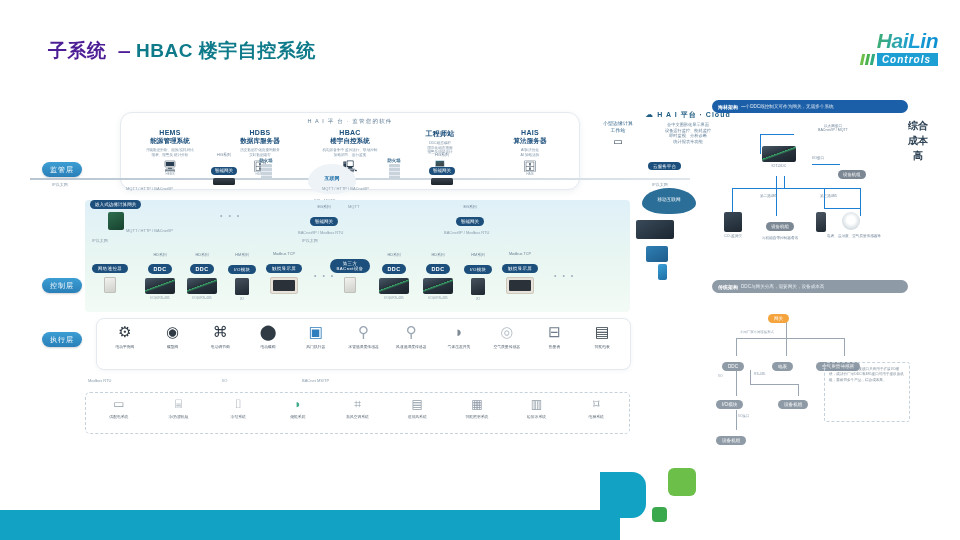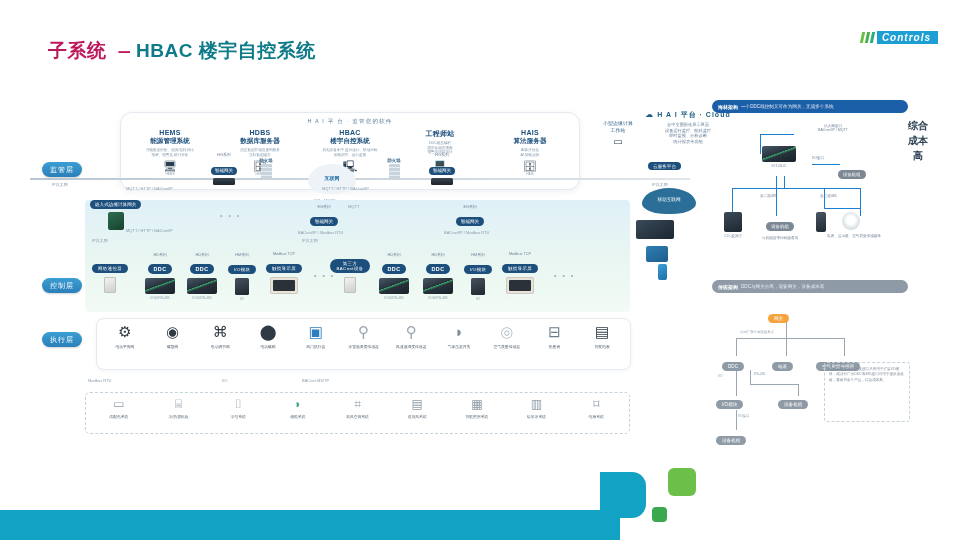--- a/index.html
+++ b/index.html
@@ -5,21 +5,21 @@
   * { box-sizing: border-box; margin:0; padding:0; }
   html,body { width:960px; height:540px; overflow:hidden; }
   body {
     font-family: "Liberation Sans", "DejaVu Sans", sans-serif;
     background:#ffffff; position:relative;
   }
 
   
   #title-bar { position:absolute; left:48px; top:38px; }
   #page-title { font-size:19px; font-weight:bold; letter-spacing:.5px; white-space:nowrap; }
-  #page-title .t-green { color:#be185d;font-family:Liberation Mono, monospace; }
+  #page-title .t-green { color:#4c1d95;font-family:Liberation Mono, monospace; }
   #page-title .t-teal  { color:#0f7b8a; }
 
   #logo { position:absolute; right:22px; top:30px; width:112px; height:44px; }
   #logo .logo-main { font-size:21px; font-weight:bold; font-style:italic; letter-spacing:-.5px;
       background:linear-gradient(90deg,#6cc04a 0%,#49b24f 35%,#1d9fd4 75%,#0d8fd0 100%);
       -webkit-background-clip:text; background-clip:text; color:transparent; line-height:22px; text-align:right;}
   #logo .logo-sub-row { display:flex; align-items:center; justify-content:flex-end; gap:3px; margin-top:1px;}
   #logo .bars { display:flex; gap:2px; }
   #logo .bars i { display:block; width:3px; height:11px; background:#6cc04a; transform:skewX(-12deg); }
   #logo .bars i:nth-child(2){ background:#49b24f;}
@@ -174,20 +174,21 @@
 </head>
 <body>
 
 <div id="title-bar">
   <div id="page-title">
     <span class="t-green">子系统 —</span><span class="t-teal"> HBAC 楼宇自控系统</span>
   </div>
 </div>
 
 <div id="logo">
+  <div class="logo-main">HaiLin</div>
   <div class="logo-sub-row">
     <span class="bars">
         <i></i>
         <i></i>
         <i></i>
       </span>
     <span class="logo-sub">Controls</span>
   </div>
 </div>
 

